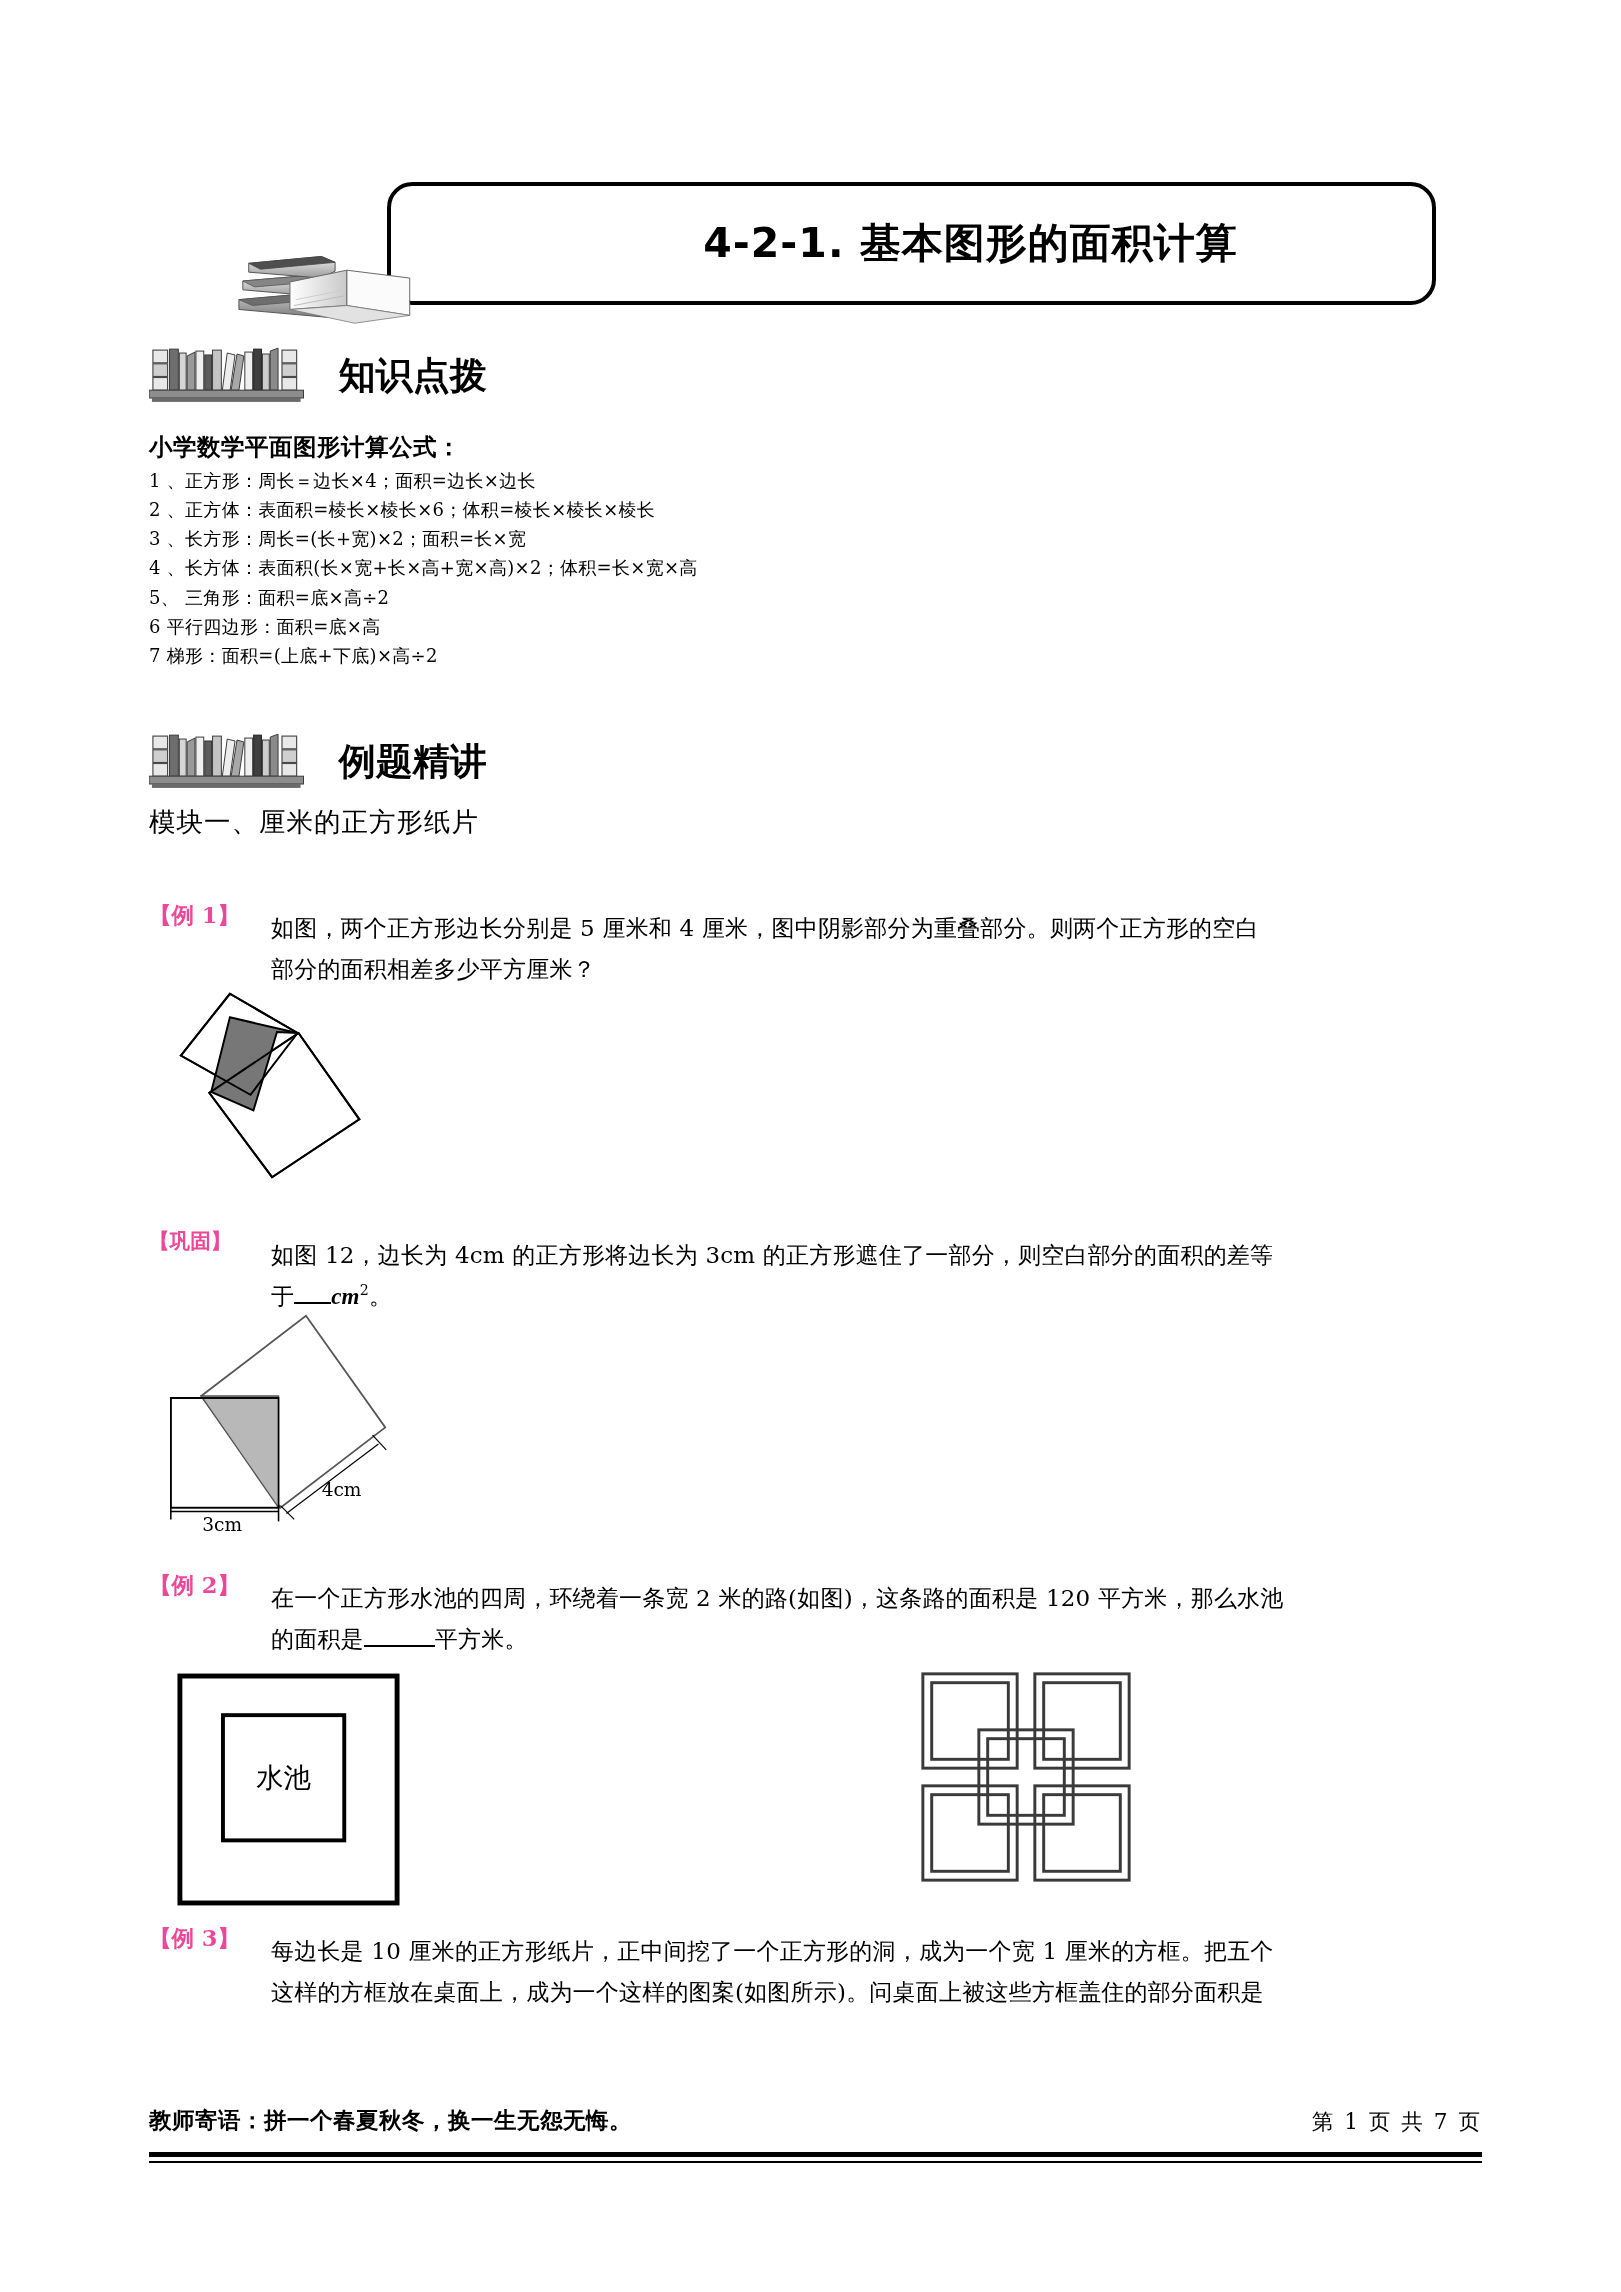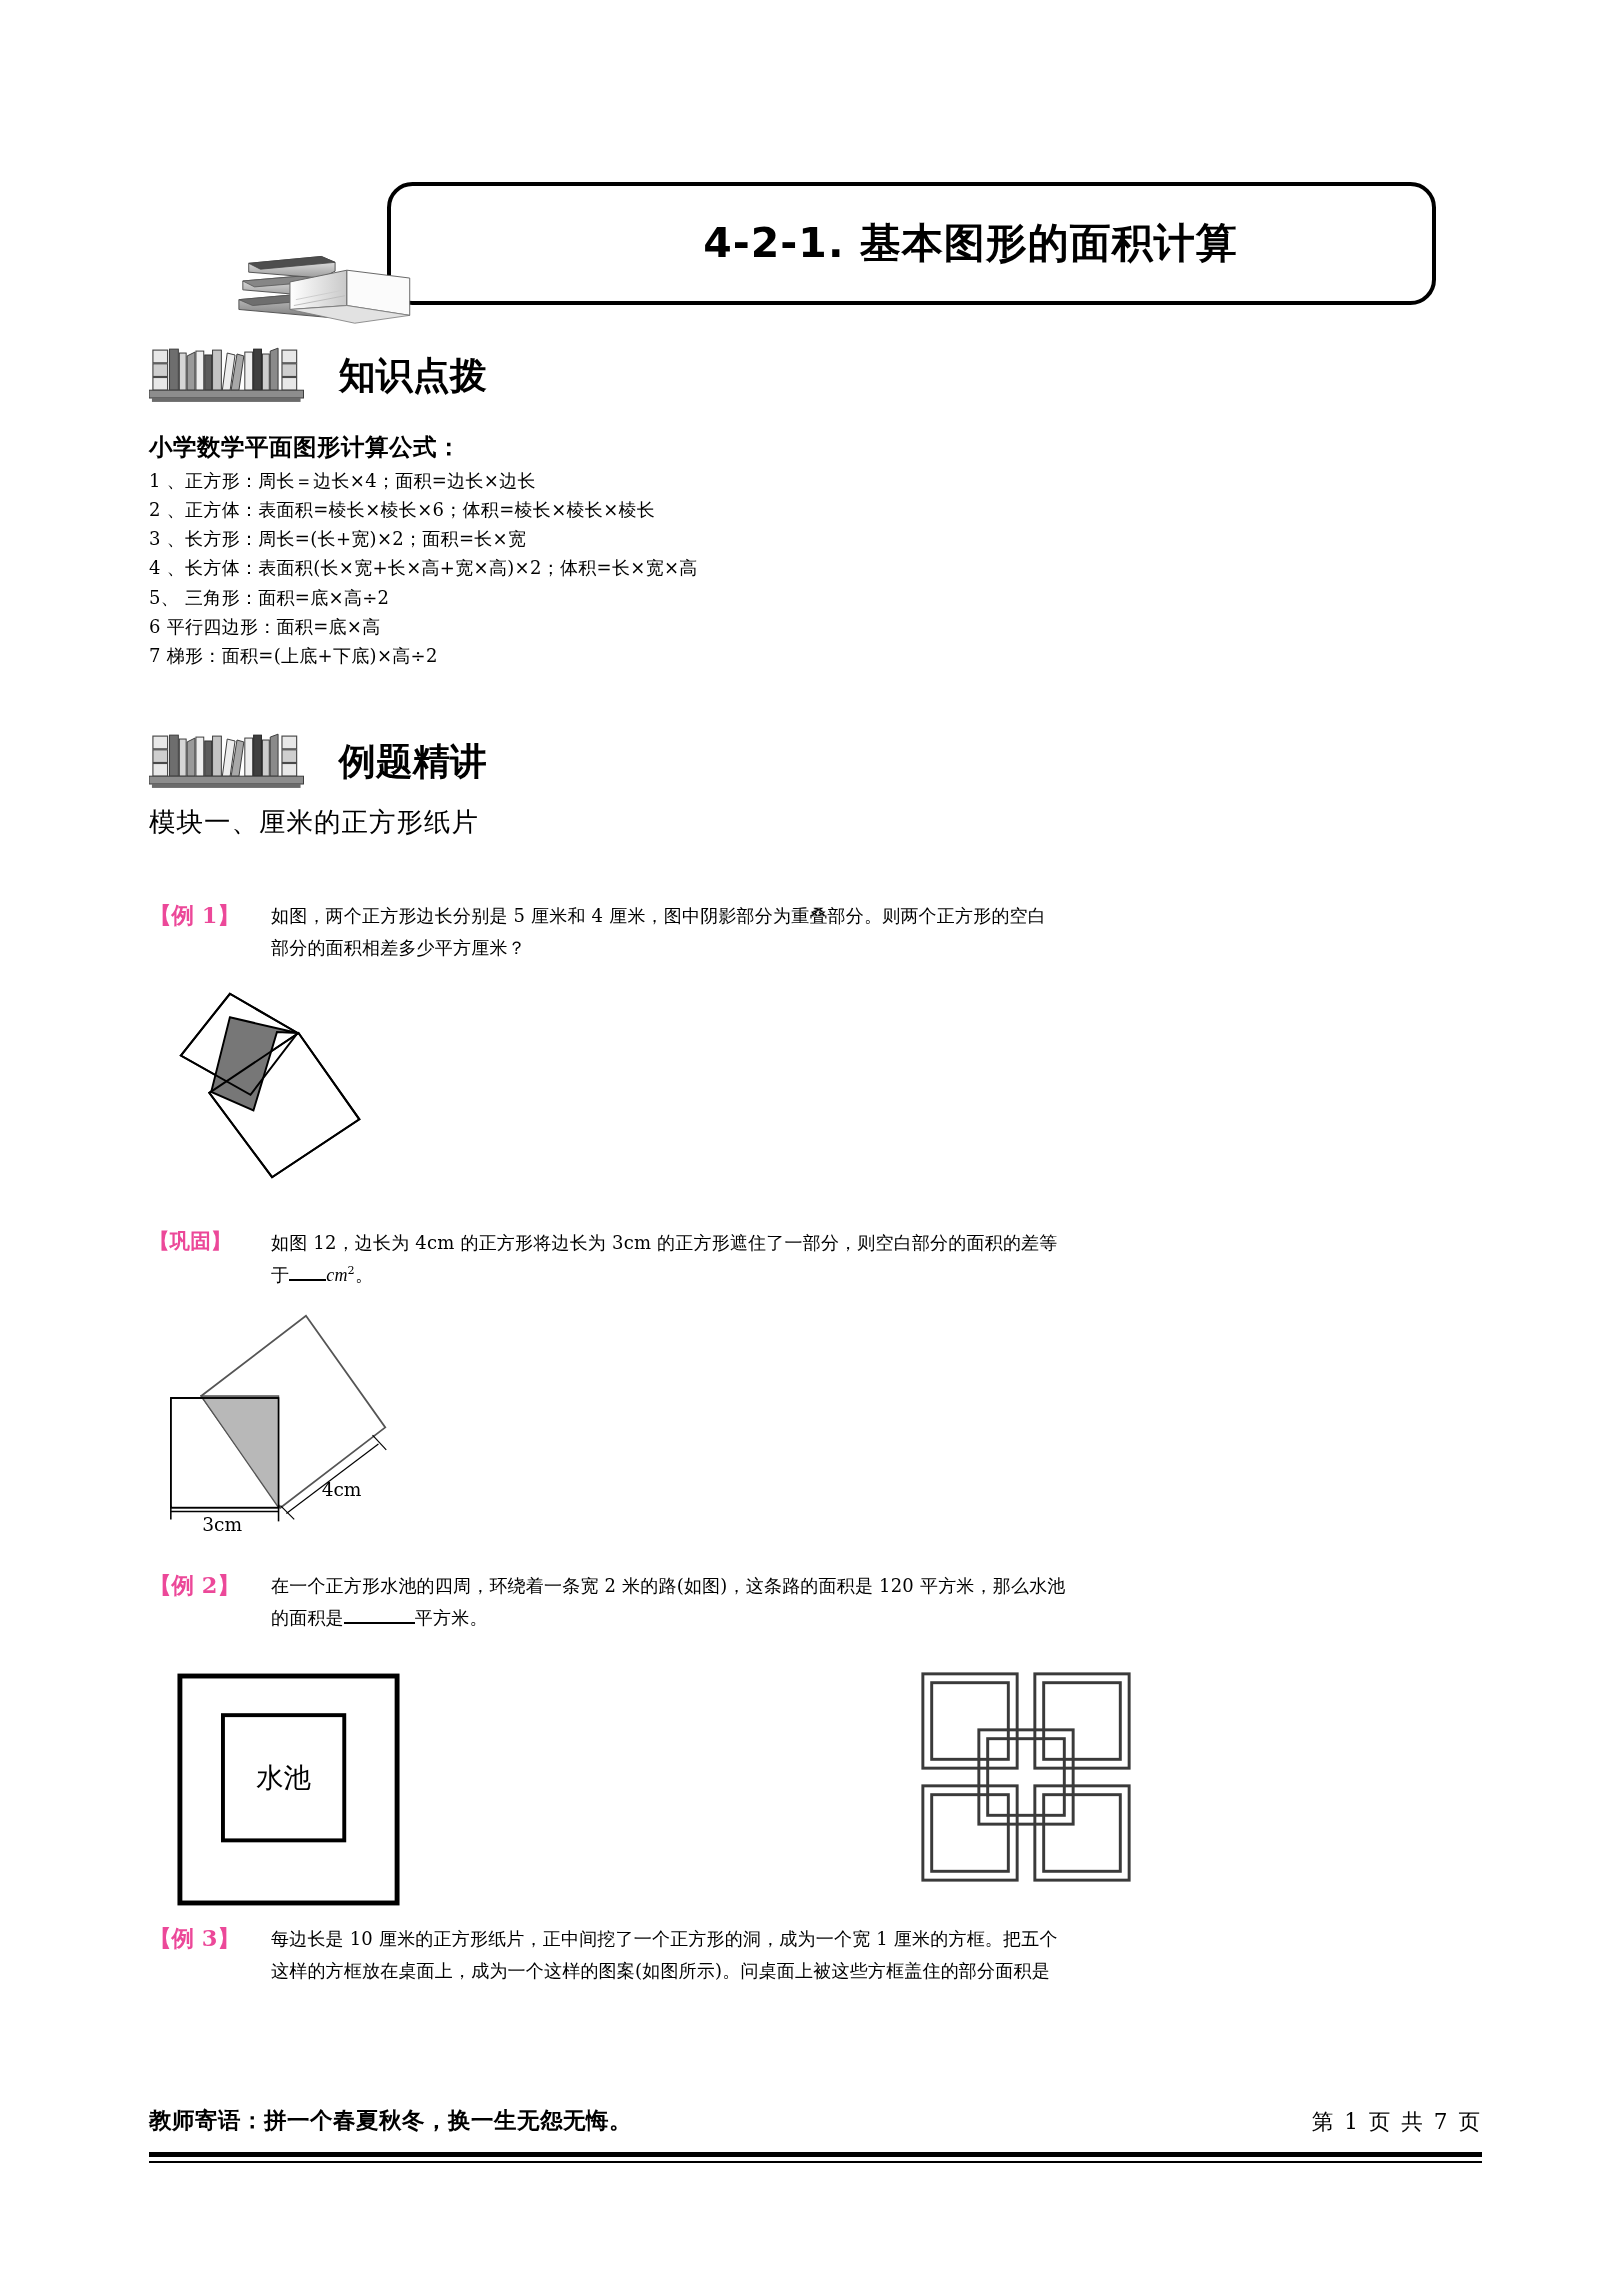--- a/index.html
+++ b/index.html
@@ -120,31 +120,32 @@
     width: 116px;
     color: #ec4899;
     font-weight: bold;
     font-size: 22.5px;
     font-family: "DejaVu Serif", "Liberation Serif", serif;
     white-space: nowrap;
   }
   .prob-tag.small { font-size: 20.6px; }
   .prob-body {
     margin-left: 122px;
-    font-size: 18px;
+    font-size: 23px;
     line-height: 1.78;
     text-align: justify;
     font-family: "DejaVu Serif", "Liberation Serif", serif;
     letter-spacing: 0.2px;
+    margin-top: 8px;
   }
   .blank-ul { border-bottom: 2px solid #000; display: inline-block; }
   .blank-w1 { width: 37px; }
   .blank-w2 { width: 71px; }
   sup.sq { font-size: 0.62em; vertical-align: super; }
-  .italic-cm { font-style: italic; font-family: "Liberation Serif", serif; }
+  .italic-cm { font-style: italic; font-family: "Liberation Serif", serif; font-weight: bold; }
 
   
   .figure { position: absolute; }
 
   
   .footer {
     position: absolute;
     left: 149px;
     top: 2105px;
     width: 1333px;

